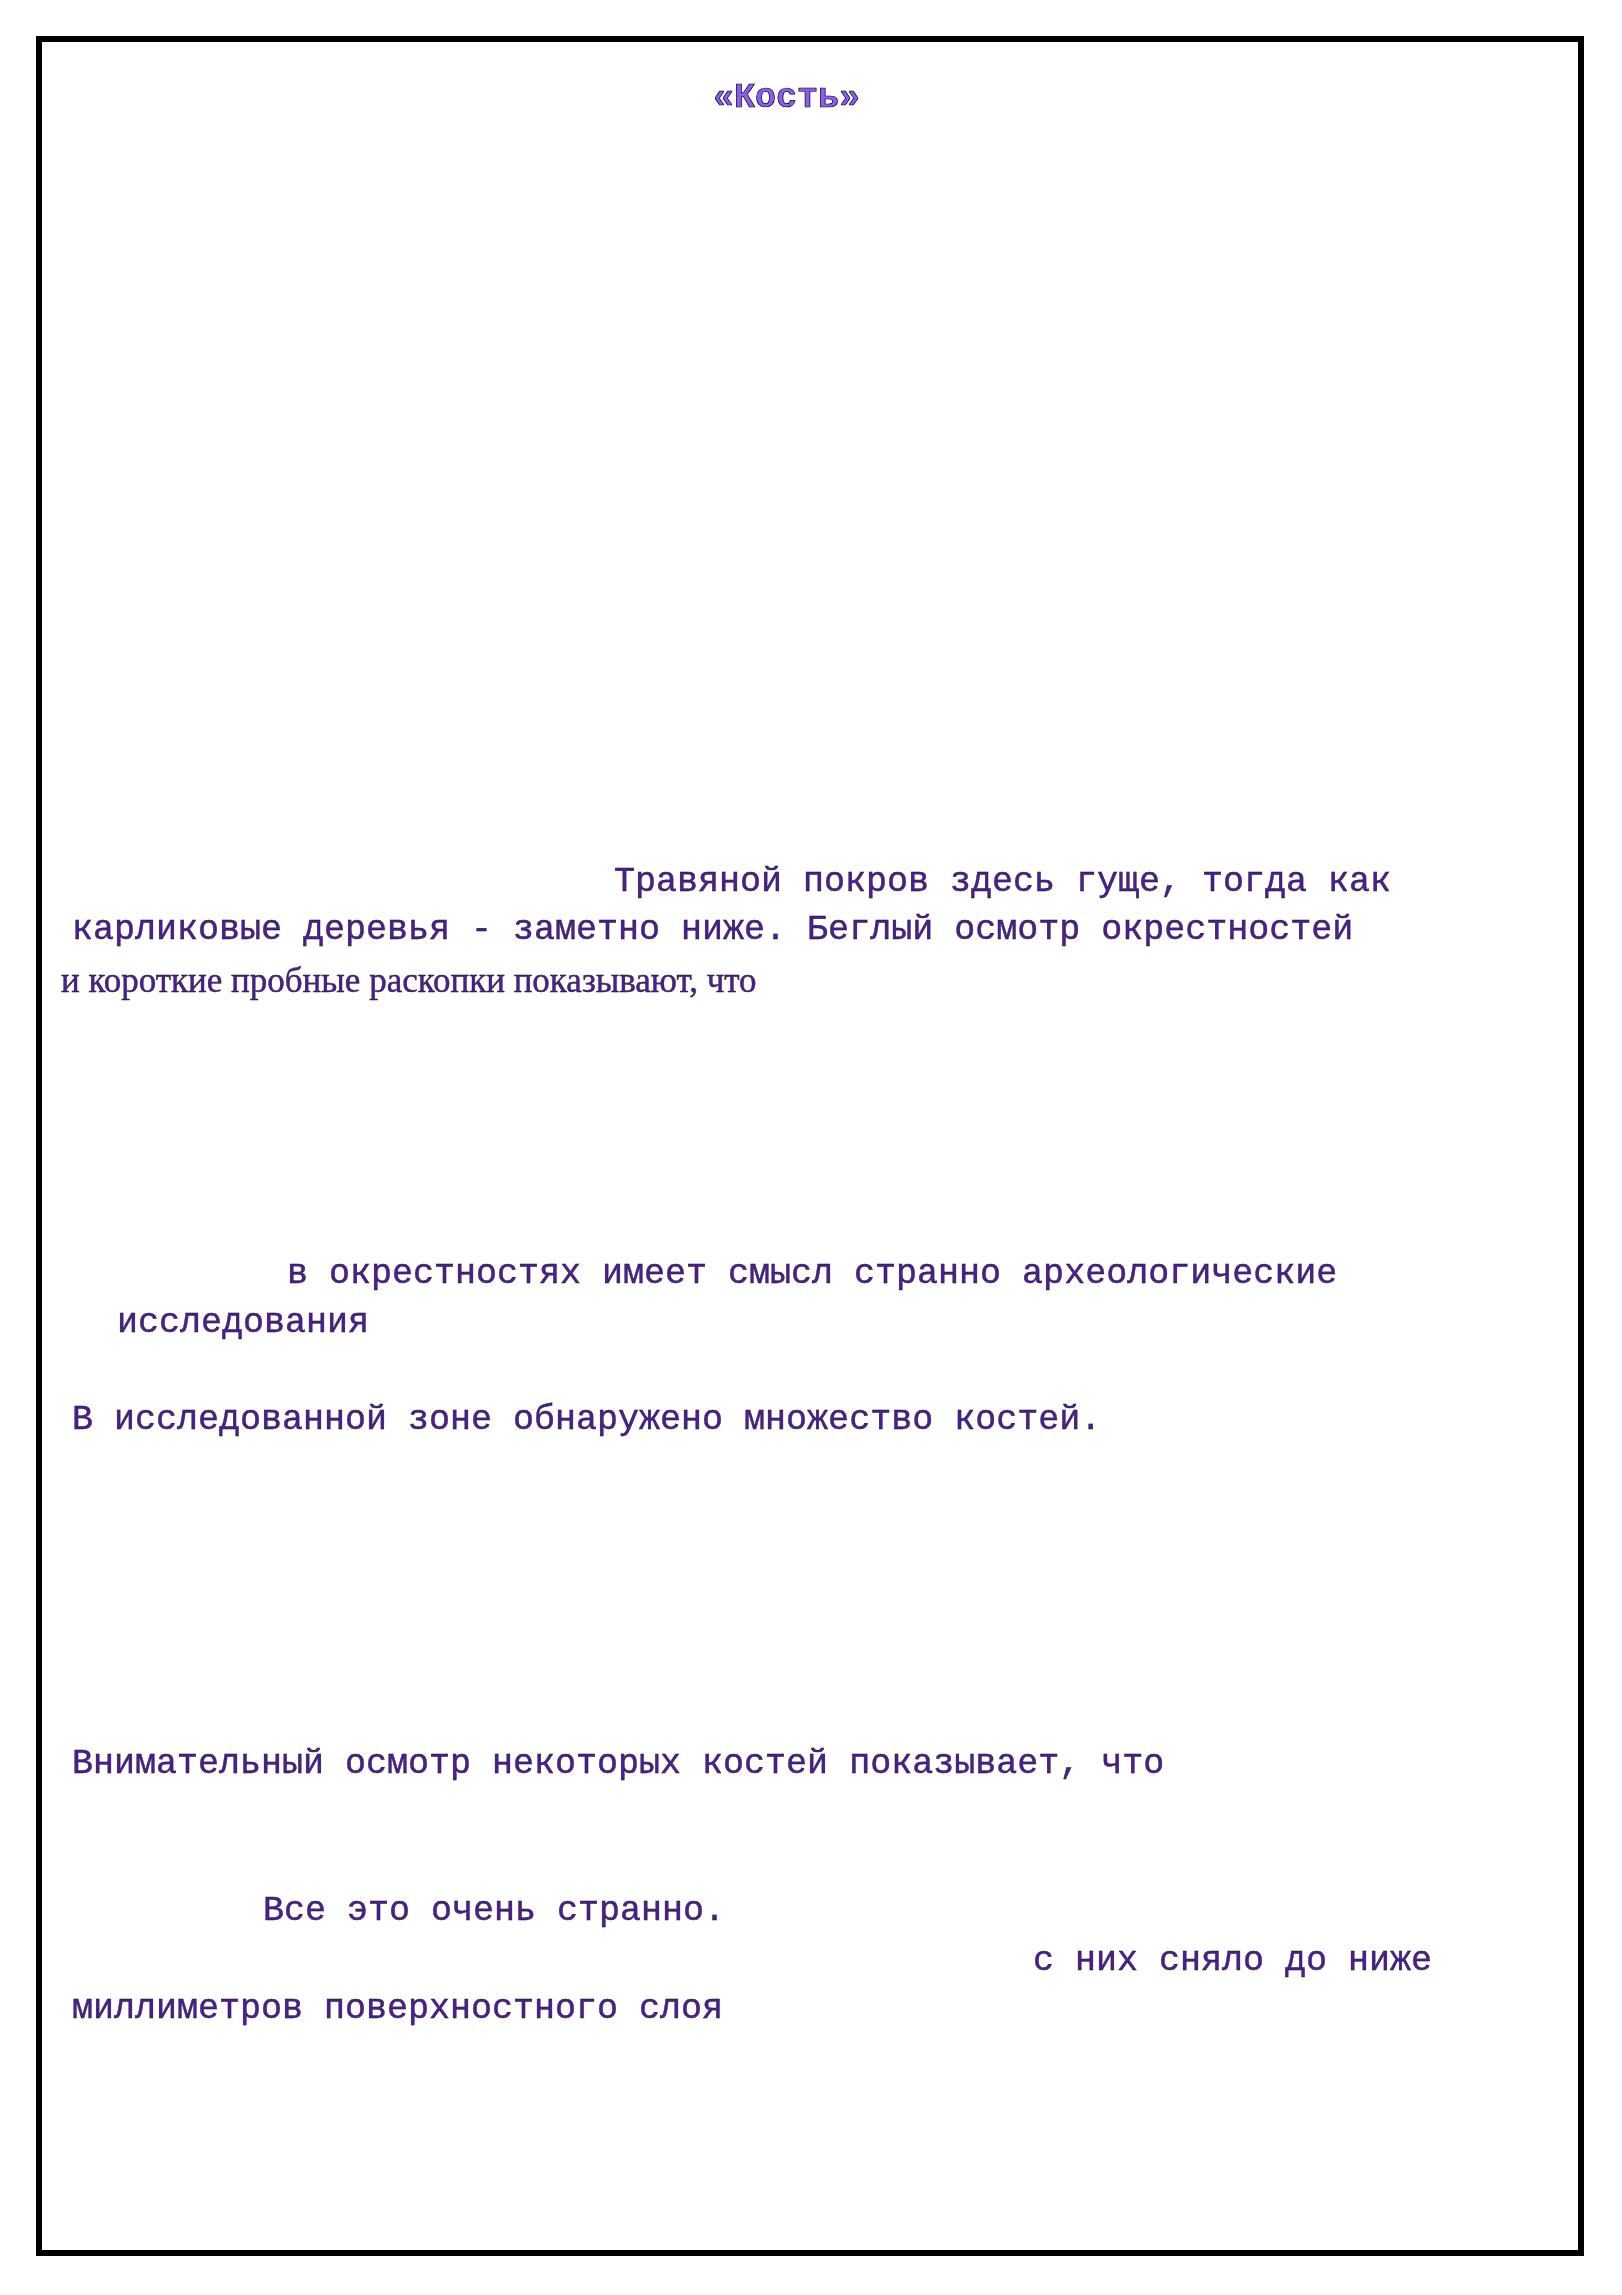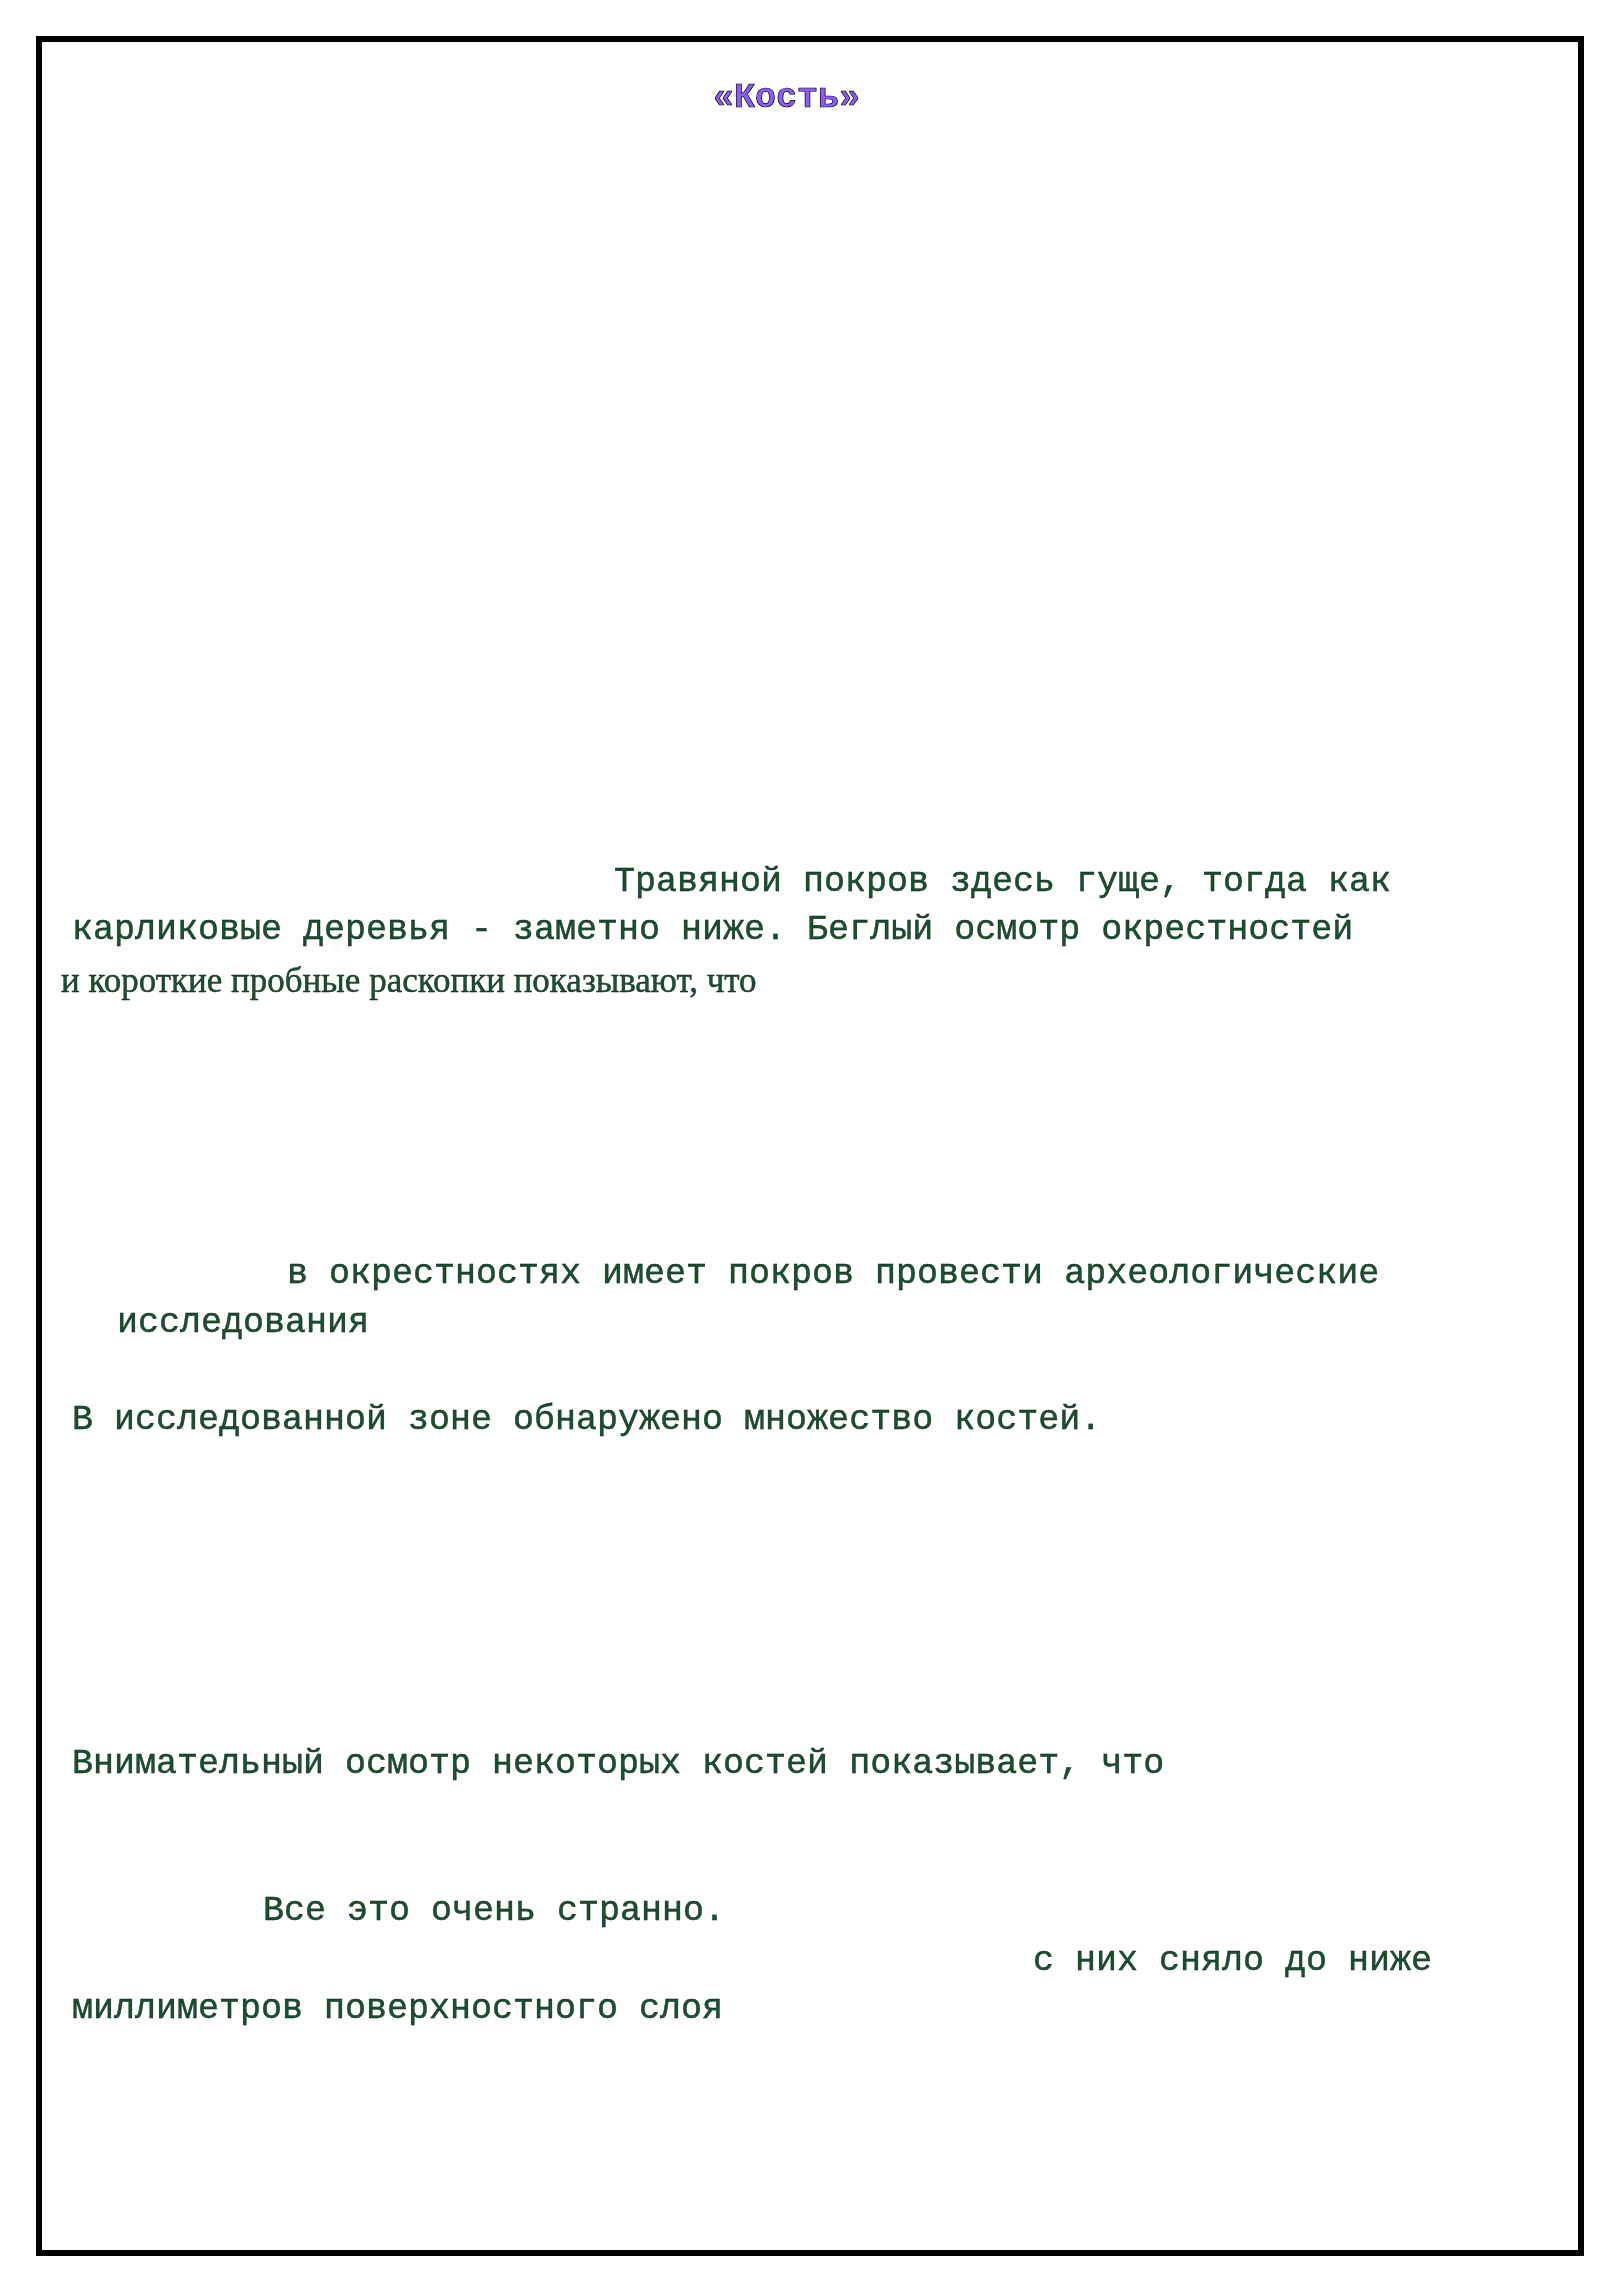--- a/index.html
+++ b/index.html
@@ -7,21 +7,21 @@
   .page-border {
     position: absolute; left: 36px; top: 36px;
     width: 1536px; height: 2208px;
     border: 6.5px solid #000000;
   }
   .line {
     position: absolute;
     font-family: "Liberation Mono", "DejaVu Sans Mono", monospace;
     font-size: 35px;
     line-height: 39px;
-    color: #14532d;
+    color: #4c1d95;
     white-space: pre;
     font-weight: normal;
     -webkit-text-stroke: 0.4px #111111;
     transform: translateY(-19.6px);
   }
   .title {
     font-weight: bold;
     -webkit-text-stroke: 0.7px #000;
     color: #8b5cf6;
   }
@@ -29,20 +29,20 @@
 </head>
 <body>
 
 <div class="page-border"></div>
 
 <div class="line title" style="left:713px; top:99px;">«Кость»</div>
 
 <div class="line" style="left:614px; top:883px;">Травяной покров здесь гуще, тогда как</div>
 <div class="line" style="left:72px; top:931px;">карликовые деревья - заметно ниже. Беглый осмотр окрестностей</div>
 <div class="line" style="left:61px; top:981px;font-family:Liberation Serif, serif;">и короткие пробные раскопки показывают, что</div>
-<div class="line" style="left:287px; top:1275px;">в окрестностях имеет покров провести археологические</div>
+<div class="line" style="left:287px; top:1275px;">в окрестностях имеет смысл странно археологические</div>
 <div class="line" style="left:72px; top:1324px;margin-left:45px;">исследования</div>
 <div class="line" style="left:72px; top:1421px;text-align:right;">В исследованной зоне обнаружено множество костей.</div>
 <div class="line" style="left:72px; top:1765px;">Внимательный осмотр некоторых костей показывает, что</div>
 <div class="line" style="left:263px; top:1912px;">Все это очень странно.</div>
 <div class="line" style="left:1033px; top:1962px;">с них сняло до ниже</div>
 <div class="line" style="left:72px; top:2010px;">миллиметров поверхностного слоя</div>
 
 
 </body></html>

